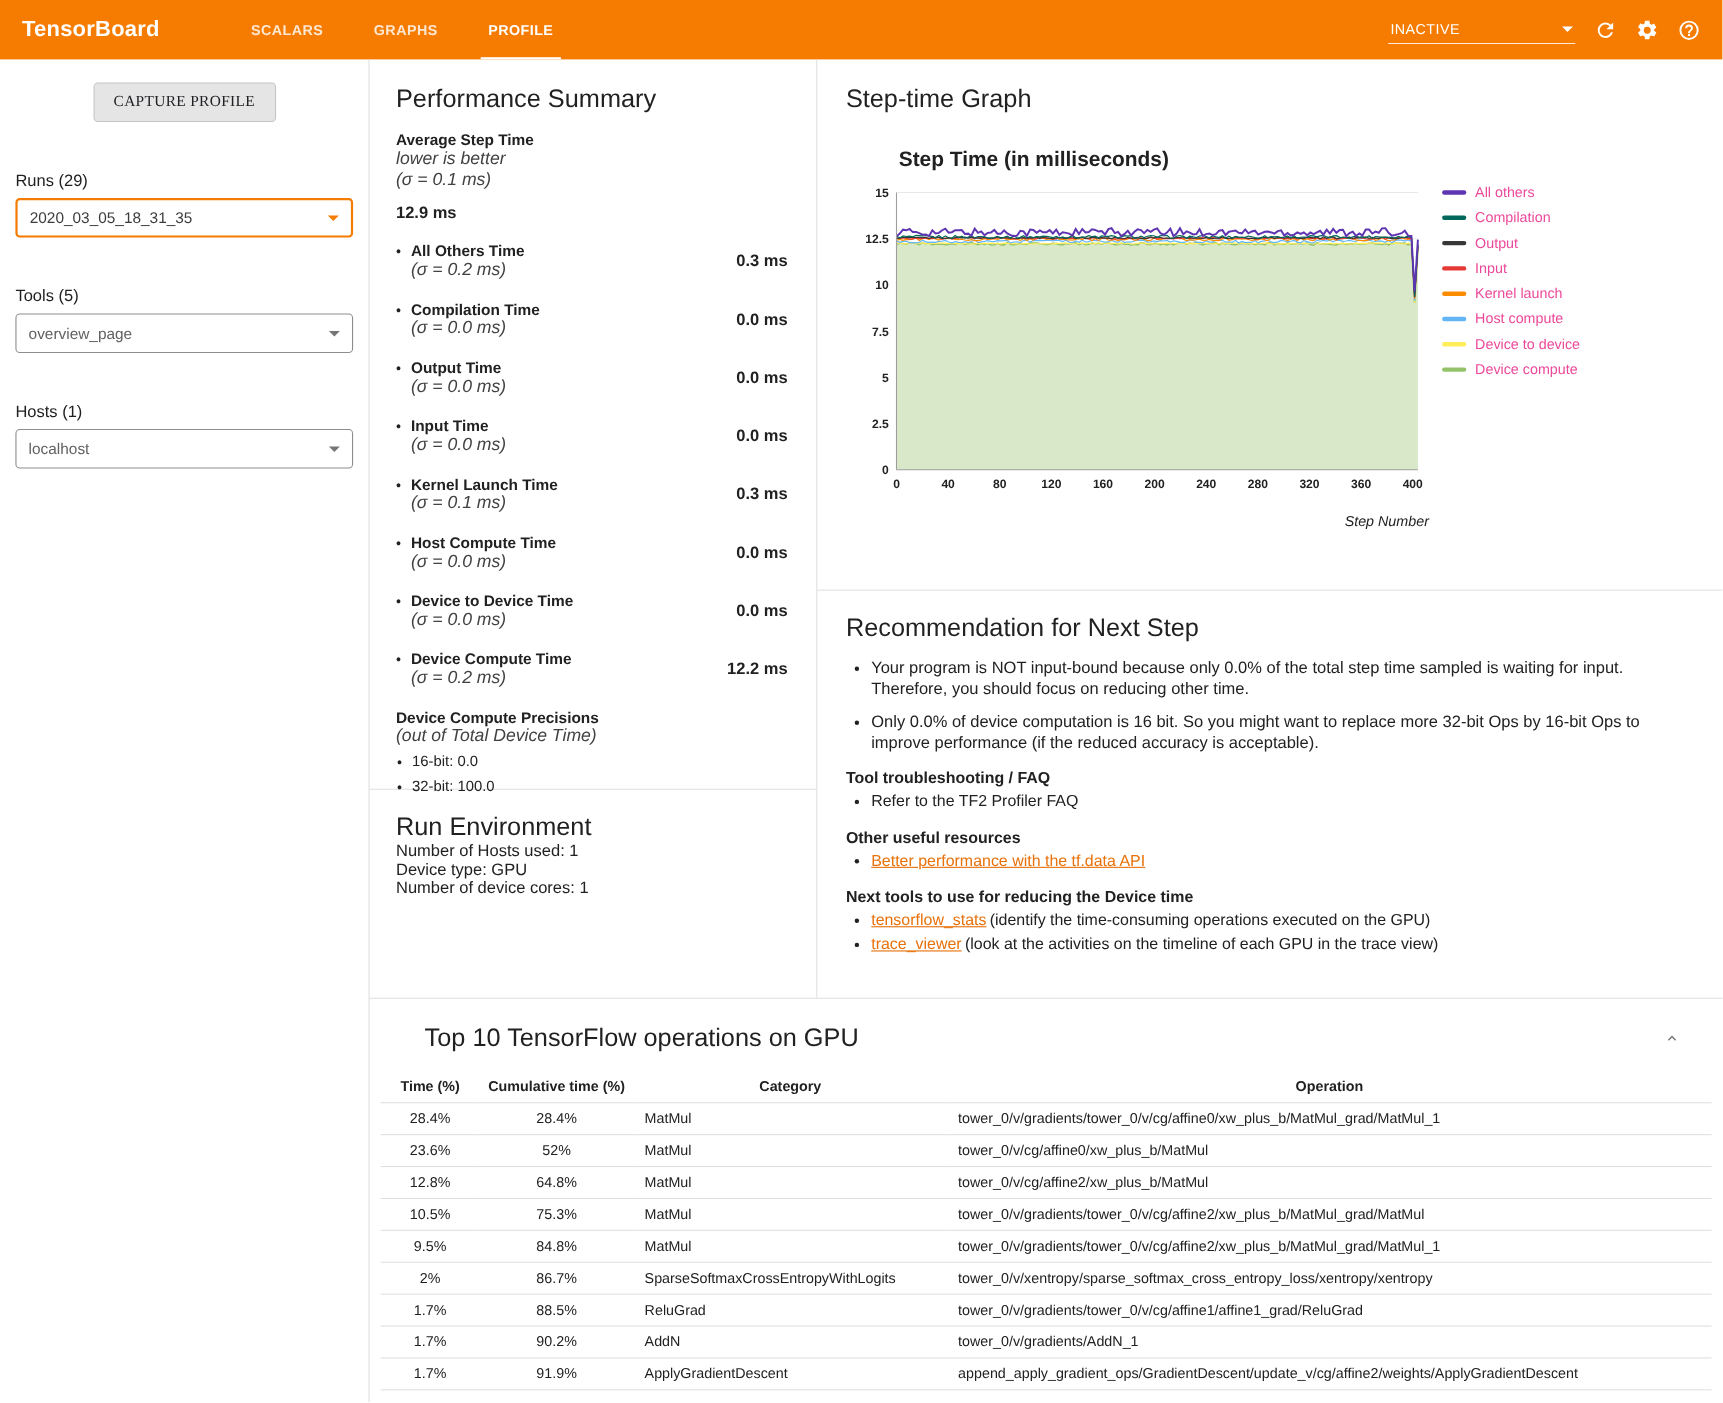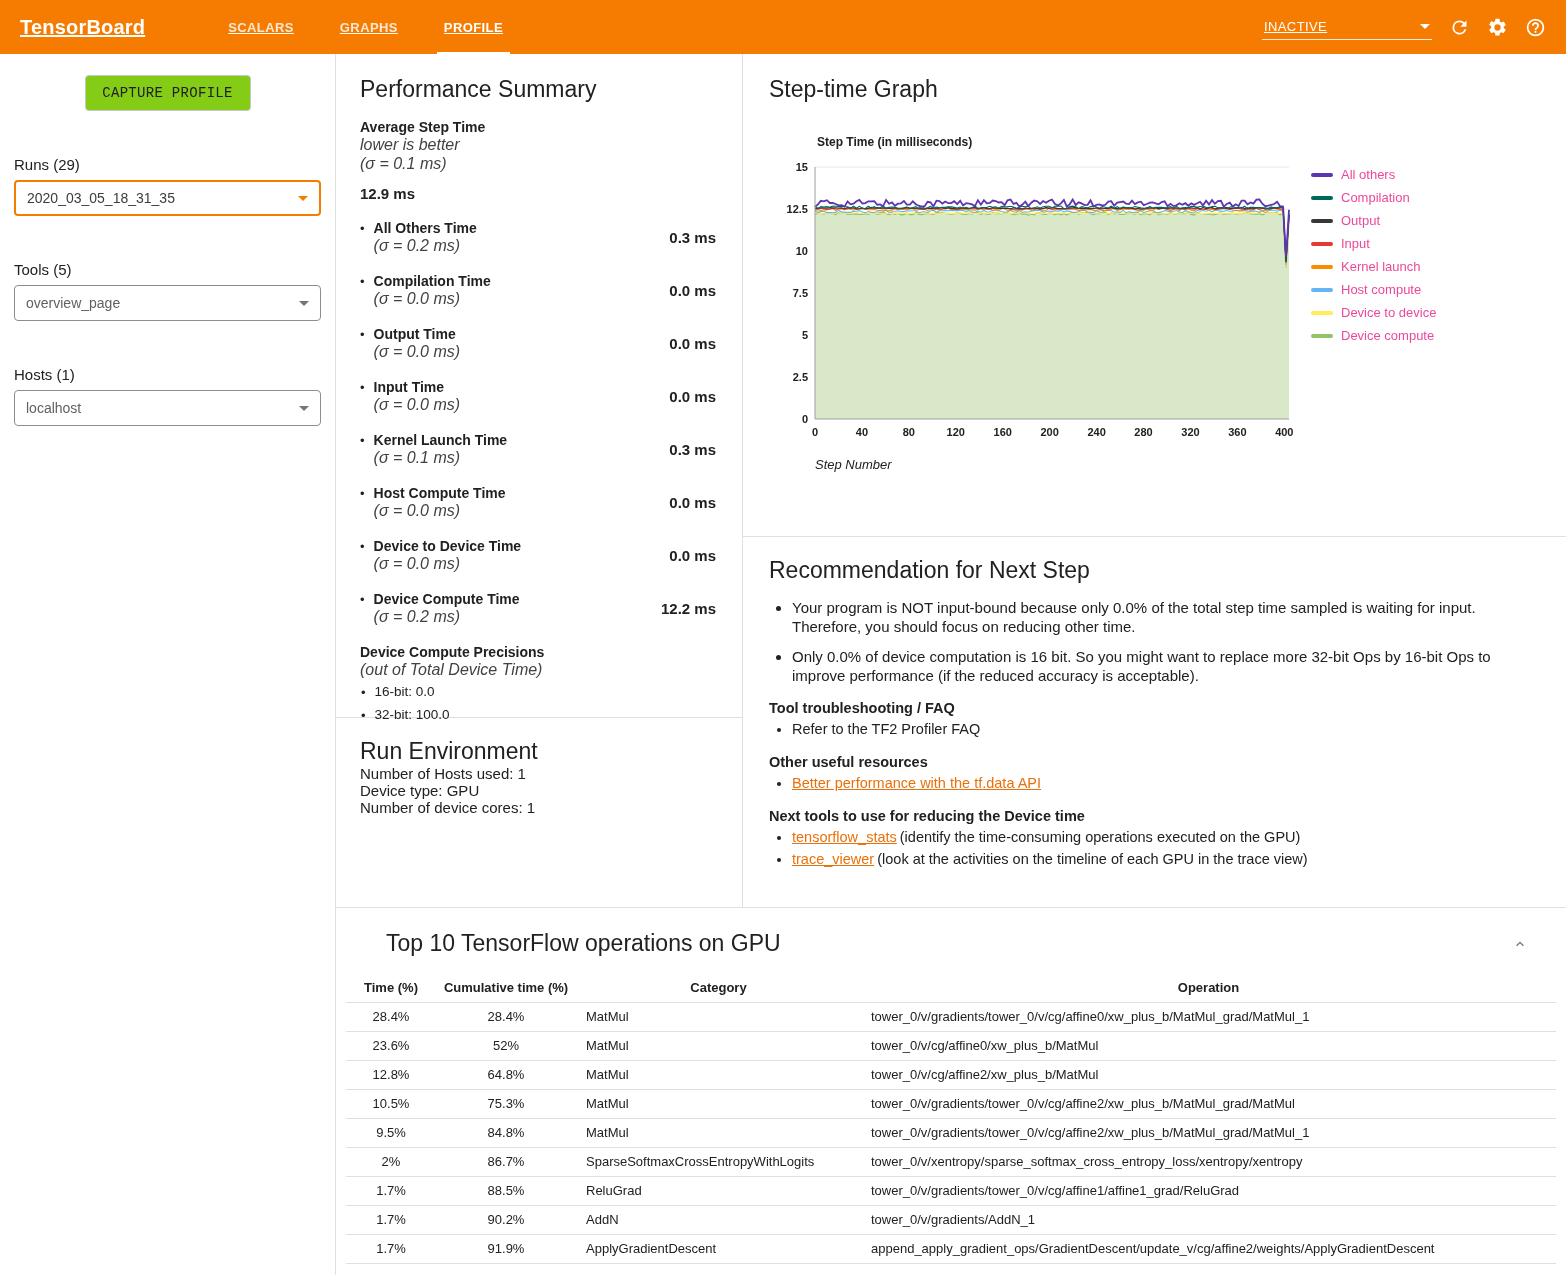--- a/index.html
+++ b/index.html
@@ -5,21 +5,21 @@
   * { box-sizing: border-box; }
   html,body { margin:0; padding:0; }
   body {
     width:1566px; height:1275px; overflow:hidden;
     font-family:"Liberation Sans","DejaVu Sans",sans-serif;
     color:#212121; background:#fff;
   }
   
   header {
     height:54px; background:#f57c00; color:#fff;
-    display:flex; align-items:center; padding:0 20px;text-decoration:underline;
+    display:flex; align-items:center; padding:0 20px;
   }
   .brand { font-size:20px; font-weight:700; margin-right:60px; letter-spacing:0.2px; }
   nav { display:flex; height:54px; }
   .tab {
     display:flex; align-items:center; padding:0 23px; font-size:13px; font-weight:700;
     letter-spacing:0.4px; color:rgba(255,255,255,0.82); cursor:pointer; position:relative;
   }
   .tab.active { color:#fff; }
   .tab.active::after { content:''; position:absolute; left:16px; right:16px; bottom:0; height:2px; background:#fff; }
   .header-right { margin-left:auto; display:flex; align-items:center; gap:17px; }
@@ -30,22 +30,22 @@
   }
   .tri-white { width:0; height:0; border-left:5px solid transparent; border-right:5px solid transparent; border-top:5px solid #fff; }
   .hicon { display:flex; align-items:center; cursor:pointer; }
   .hicon svg { fill:#fff; }
 
   
   .page { display:flex; height:1221px; }
   .sidebar { width:335px; padding:0 14px; flex:none; }
   .capture-btn {
     display:block; width:166px; margin:21px auto 0; padding:9px 10px; text-align:center;
-    background:#84cc16; border:1px solid #c6c6c6; border-radius:4px; cursor:pointer;
-    font-family:Liberation Mono, monospace; font-size:14px; font-weight:500; letter-spacing:0.3px; color:#202124;
+    background:#e5e5e5; border:1px solid #c6c6c6; border-radius:4px; cursor:pointer;
+    font-family:Liberation Serif, serif; font-size:14px; font-weight:500; letter-spacing:0.3px; color:#202124;
   }
   .field { margin-top:45px; }
   .field-label { font-size:15px; color:#212121; margin-bottom:7px; }
   .select {
     height:36px; border:1px solid #8d8d8d; border-radius:4px; background:#fff;
     display:flex; align-items:center; justify-content:space-between;
     padding:0 11px; font-size:14px; color:#616161; cursor:pointer;
   }
   .select .tri { width:0; height:0; border-left:5px solid transparent; border-right:5px solid transparent; border-top:5px solid #757575; }
   .select.runs { border:2px solid #f57c00; color:#3c3c3c; }
@@ -65,22 +65,22 @@
   .perf-left { display:flex; gap:9px; }
   .bullet { font-size:13px; line-height:1.3; margin-top:1px; }
   .precisions { margin-top:18px; }
   .prec-item { display:flex; gap:9px; font-size:13.5px; margin-top:5px; margin-left:1px; }
   .run-env { padding:20px 24px 0; }
   .env-line { font-size:15px; color:#212121; }
 
   .right-col { flex:1; display:flex; flex-direction:column; min-width:0; }
   .step-graph-section { height:483px; border-bottom:1px solid #e0e0e0; padding:22px 0 0 26px; }
   .chart-wrap { display:flex; margin-top:32px; }
-  .chart-title { font-size:12px; font-weight:700; margin:0 0 8px 48px; }
-  .chart-xlabel { text-align:left; font-style:italic; font-size:13px; margin-top:6px; padding-left:46px; }
+  .chart-title { font-size:19px; font-weight:700; margin:0 0 8px 48px; }
+  .chart-xlabel { text-align:right; font-style:italic; font-size:13px; margin-top:6px; padding-left:46px; }
   .chart-legend { margin-left:12px; margin-top:32px; display:flex; flex-direction:column; gap:8px; flex:none; }
   .legend-item { display:flex; align-items:center; gap:8px; }
   .legend-swatch { width:22px; height:4px; border-radius:2px; display:inline-block; flex:none; }
   .legend-label { font-size:13px; color:#ec4899; white-space:nowrap; }
   svg.chart .tick { font-family:"Liberation Sans","DejaVu Sans",sans-serif; font-size:11px; font-weight:700; fill:#212121; }
 
   .recommendation { padding:20px 40px 0 26px; }
   .rec-bullets { margin:14px 0 0; padding-left:23px; }
   .rec-bullets li { font-size:15px; line-height:1.27; margin-bottom:11px; color:#212121; }
   .rec-heading { font-size:14.5px; font-weight:700; margin-top:15px; }

